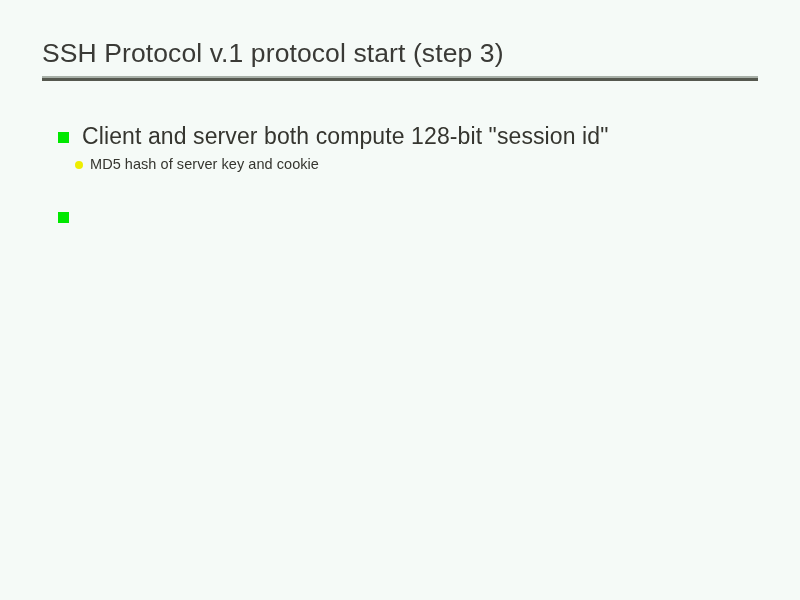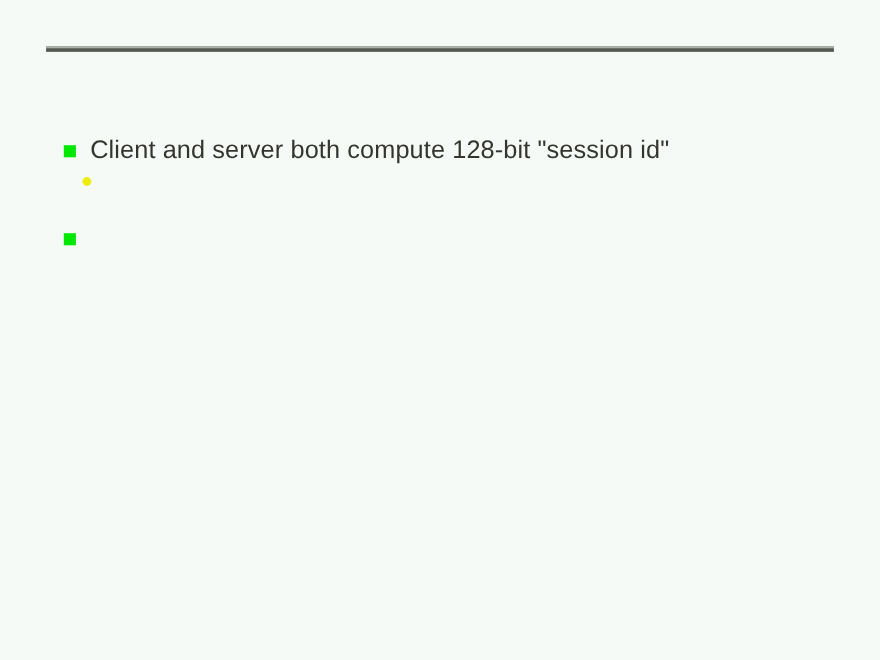--- a/index.html
+++ b/index.html
@@ -110,32 +110,34 @@
   .spacer-gap {
     height: 26px;
   }
 </style>
 </head>
 <body>
 
 <div class="slide">
 
   <div class="title-block">
+    <h1 class="slide-title">SSH Protocol v.1 protocol start (step 3)</h1>
     <div class="title-rule"></div>
   </div>
 
   <div class="body-block">
 
     <div class="bullet-l1">
       <span class="marker-sq"></span>
       <span class="btext">Client and server both compute 128-bit "session id"</span>
     </div>
 
     <div class="bullet-l2">
       <span class="marker-dot"></span>
+      <span class="btext">MD5 hash of server key and cookie</span>
     </div>
 
     <div class="spacer-gap"></div>
 
     <div class="bullet-l1">
       <span class="marker-sq"></span>
     </div>
 
   </div>
 

